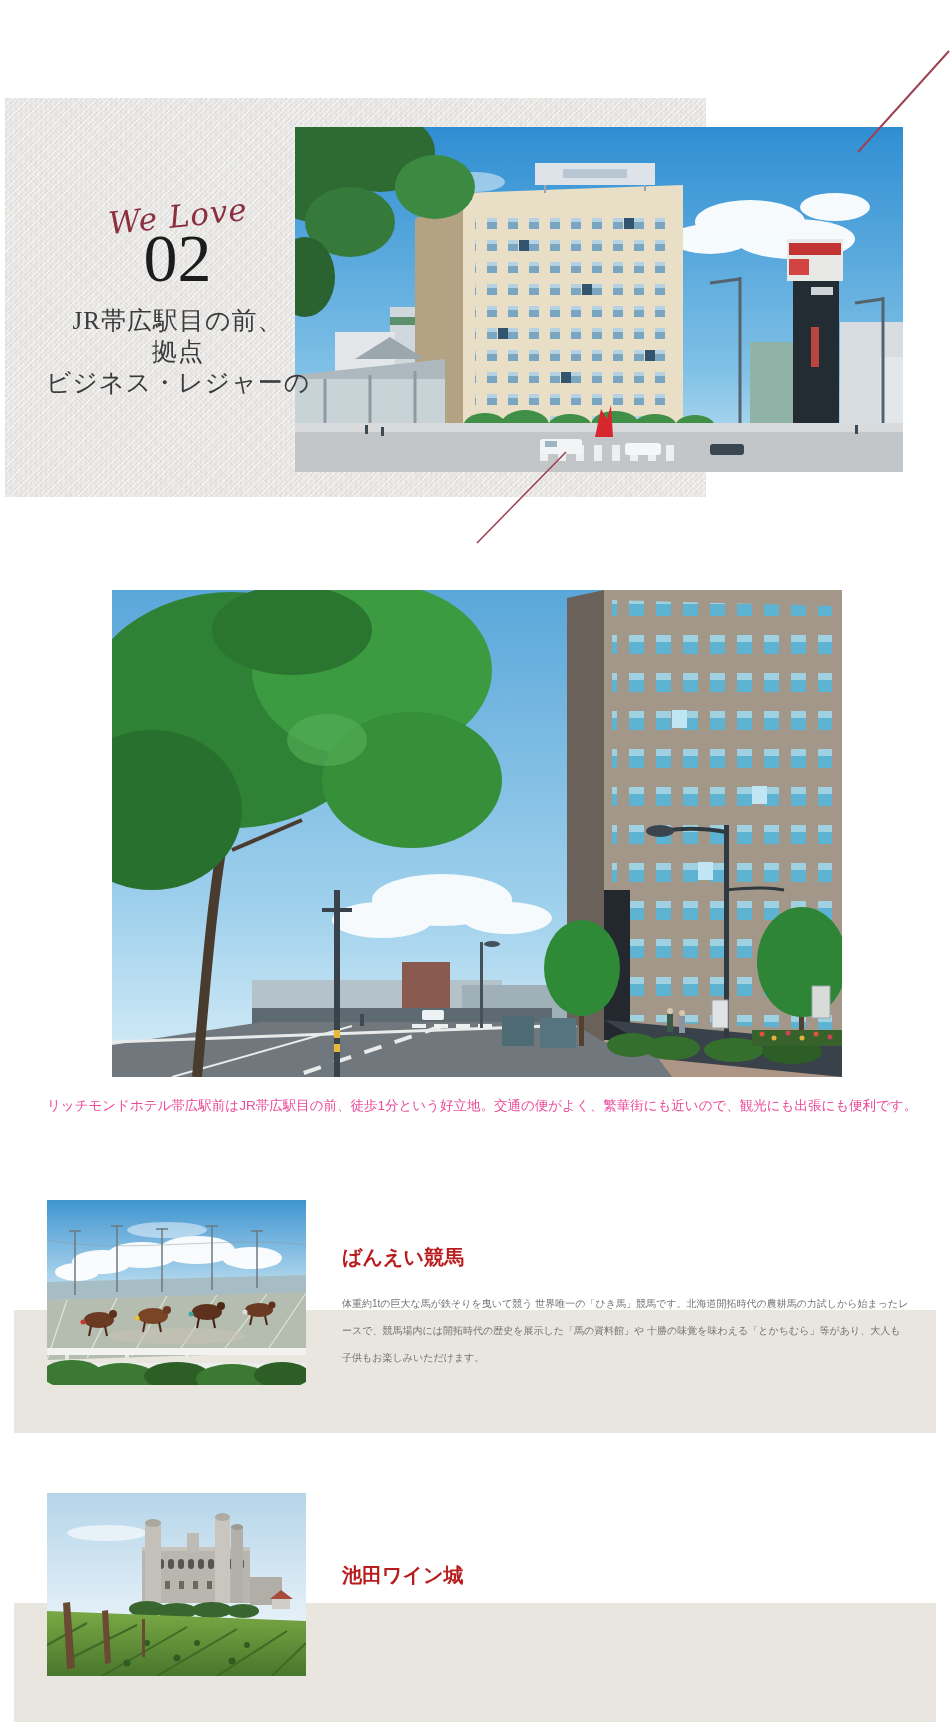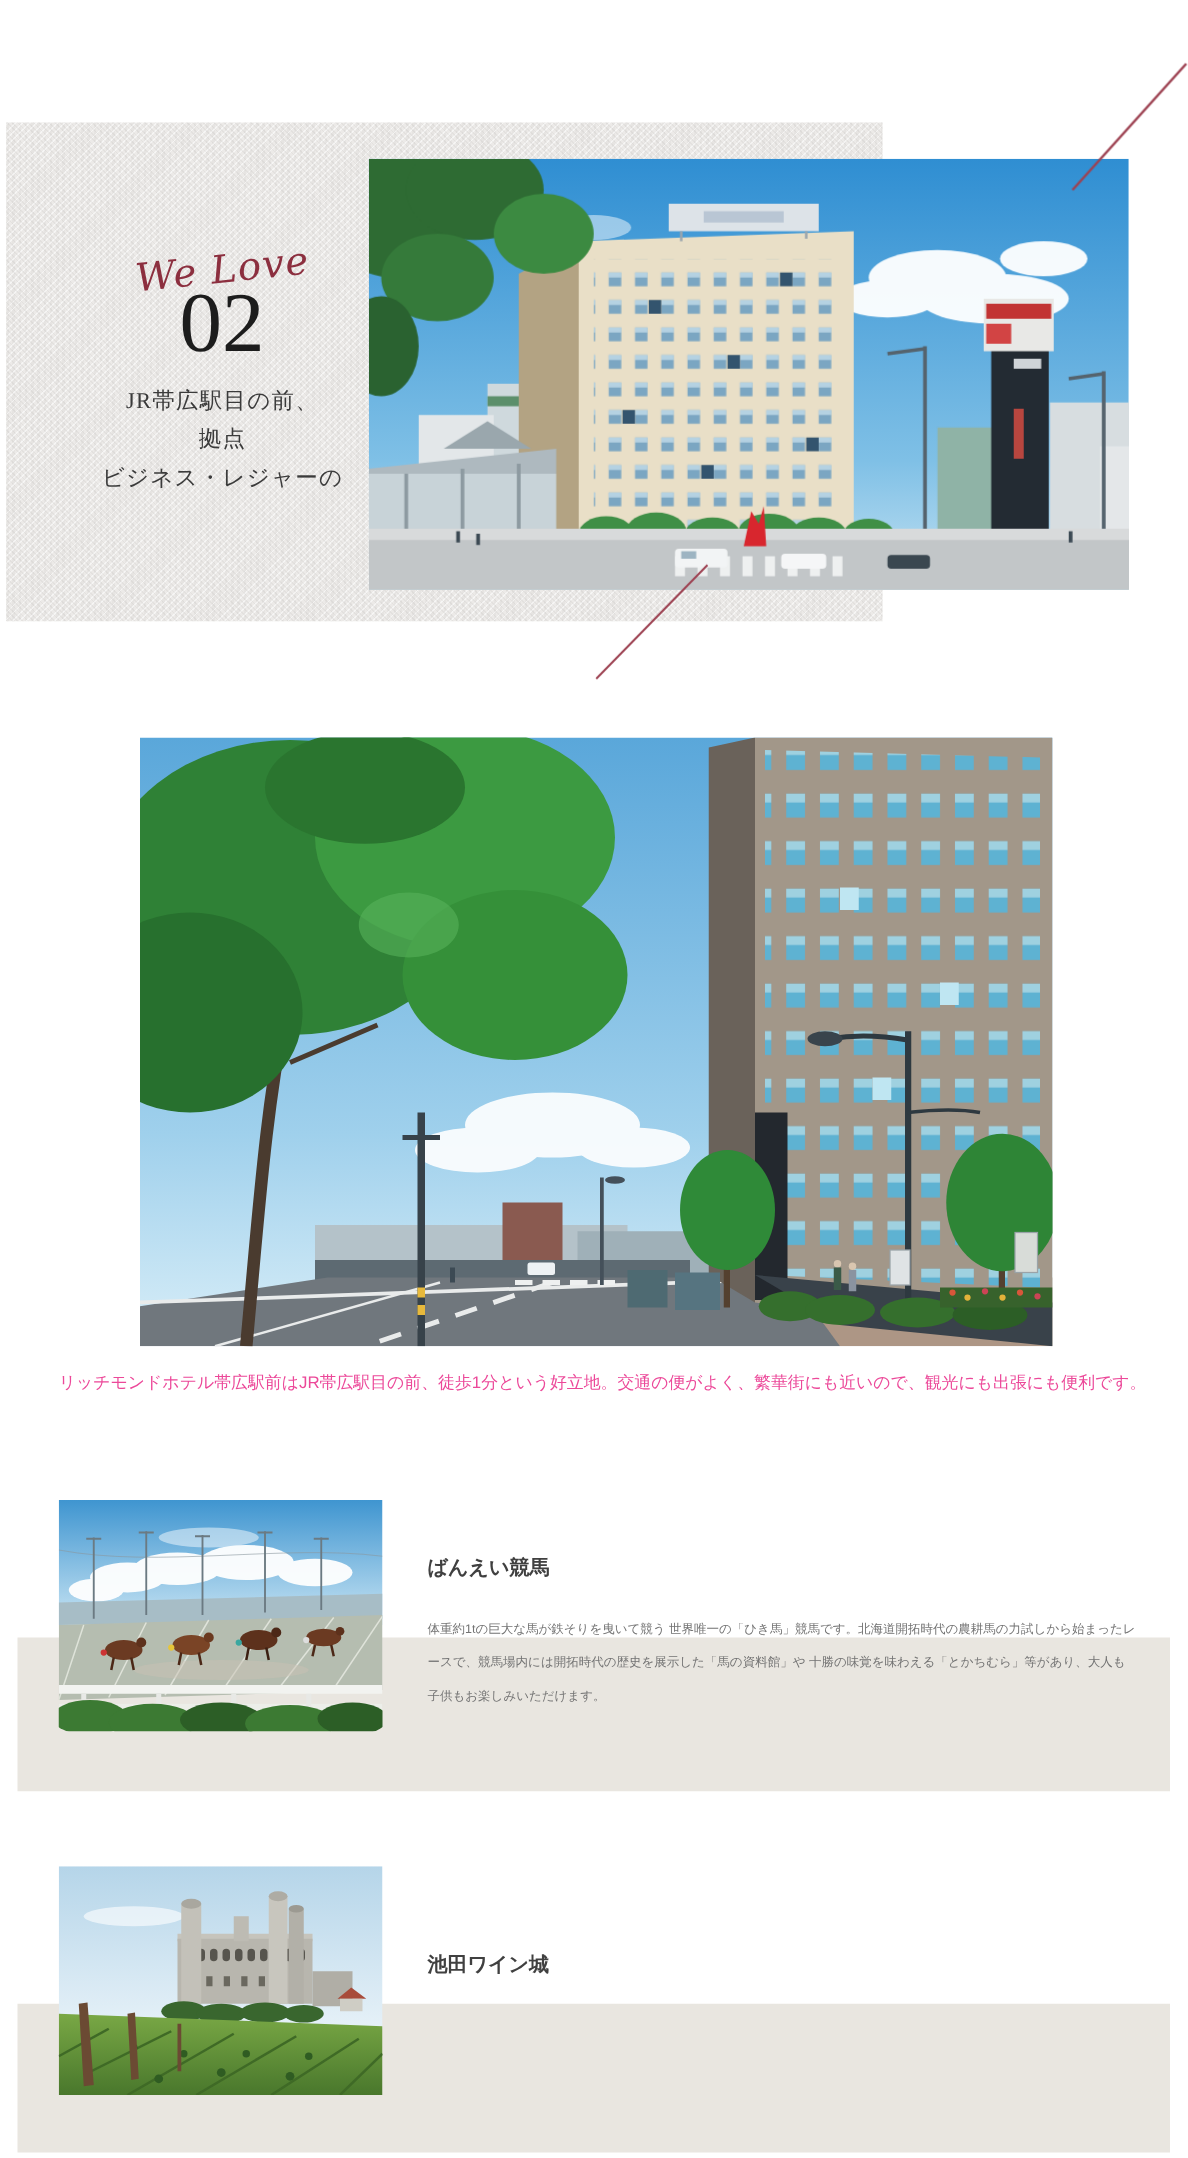--- a/index.html
+++ b/index.html
@@ -13,40 +13,40 @@
       repeating-linear-gradient(-45deg, rgba(255,255,255,.55) 0 1px, rgba(0,0,0,0) 1px 4px),
       repeating-linear-gradient(90deg, rgba(120,118,115,.05) 0 2px, rgba(0,0,0,0) 2px 5px);
     z-index:1;}
 
   .badge-script{position:absolute;left:88px;top:198px;width:180px;text-align:center;
     font-family:"DejaVu Serif", serif;font-style:italic;font-size:31px;color:#8c2f3f;
     transform:rotate(-6deg);letter-spacing:1px;z-index:3;}
   .badge-number{position:absolute;left:60px;top:222px;width:235px;text-align:center;
     font-family:"Liberation Serif", serif;font-size:68px;line-height:72px;color:#1c1c1c;z-index:2;}
   .lead-heading{position:absolute;left:38px;top:305px;width:280px;text-align:center;
-    font-family:"Liberation Serif", serif;font-size:18px;line-height:31px;color:#3b3b3b;
+    font-family:"Liberation Serif", serif;font-size:25px;line-height:31px;color:#3b3b3b;
     letter-spacing:1px;z-index:3;}
 
   .photo{position:absolute;z-index:2;display:block;}
   .photo svg{display:block;width:100%;height:100%;}
   .photo-top{left:295px;top:127px;width:608px;height:345px;}
   .photo-main{left:112px;top:590px;width:730px;height:487px;}
   .photo-spot1{left:47px;top:1200px;width:259px;height:185px;}
   .photo-spot2{left:47px;top:1493px;width:259px;height:183px;}
 
   .deco-line{position:absolute;z-index:5;}
 
   .intro{position:absolute;left:47px;top:1092px;width:880px;z-index:3;
     font-size:13.5px;line-height:28px;color:#ec4899;white-space:nowrap;}
 
   .band{position:absolute;left:14px;width:922px;background:#e9e6e0;z-index:1;}
   .band-1{top:1310px;height:123px;}
   .band-2{top:1603px;height:119px;}
 
-  .spot-title{position:absolute;left:342px;z-index:3;font-size:16px;font-weight:bold;color:#404040;}
+  .spot-title{position:absolute;left:342px;z-index:3;font-size:20px;font-weight:bold;color:#b91c1c;}
   .spot-title-1{top:1244px;}
   .spot-title-2{top:1537px;margin-top:25px;}
   .spot-desc{position:absolute;left:342px;width:568px;z-index:3;font-size:10px;line-height:27px;color:#737373;}
   .spot-desc-1{top:1290px;}
   .spot-desc-2{top:1584px;}
 </style>
 </head>
 <body>
 
 <div class="page">

